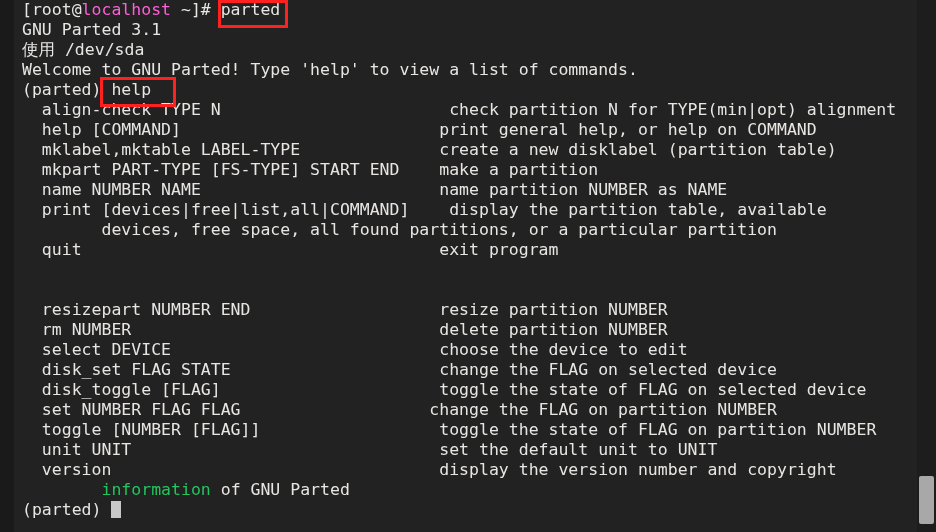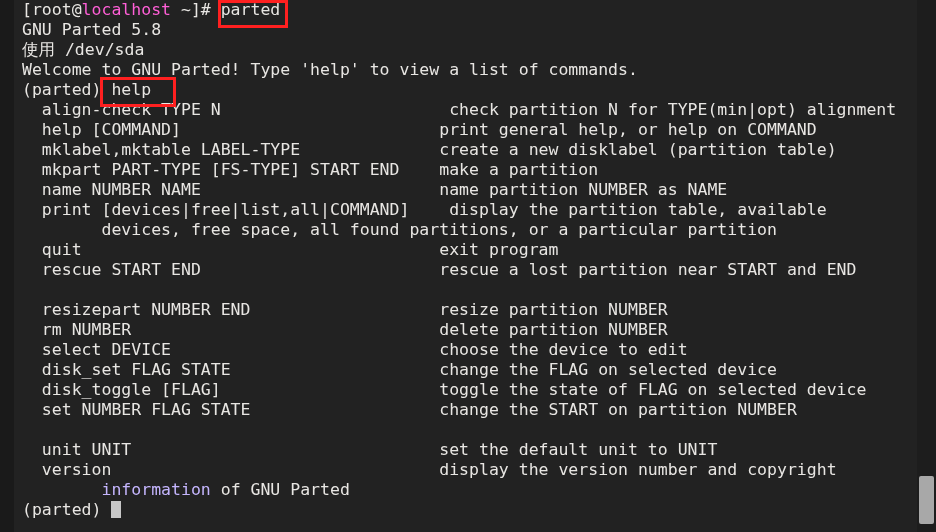--- a/index.html
+++ b/index.html
@@ -51,21 +51,21 @@
     left: 8px;
     height: 20px;
     line-height: 20px;
     font-size: 16.5px;
     color: #e8e6e3;
     white-space: pre;
     letter-spacing: 0px;
   }
   .fg-white   { color: #e8e6e3; }
   .fg-magenta { color: #ff5fd7; }
-  .fg-cyan    { color: #c4b5fd; }
+  .fg-cyan    { color: #22c55e; }
   .cursor {
     display: inline-block;
     width: 10px;
     height: 17px;
     background: #c7c7c7;
     vertical-align: -3px;
   }
   .hl-box {
     position: absolute;
     border: 3px solid #ff2020;
@@ -79,42 +79,42 @@
 <body>
 
 <div id="terminal-window">
 
   <div id="left-gutter"></div>
 
   <div id="screen">
 
     <div class="line" style="top:0px"><span class="fg-white">[root@</span><span class="fg-magenta">localhost</span><span class="fg-white"> ~]# parted</span></div>
 
-    <div class="line" style="top:20px">GNU Parted 5.8</div>
+    <div class="line" style="top:20px">GNU Parted 3.1</div>
     <div class="line" style="top:40px">使用 /dev/sda</div>
     <div class="line" style="top:60px">Welcome to GNU Parted! Type 'help' to view a list of commands.</div>
     <div class="line" style="top:80px">(parted) help</div>
 
     <div class="line" style="top:100px">  align-check TYPE N                       check partition N for TYPE(min|opt) alignment</div>
     <div class="line" style="top:120px">  help [COMMAND]                          print general help, or help on COMMAND</div>
     <div class="line" style="top:140px">  mklabel,mktable LABEL-TYPE              create a new disklabel (partition table)</div>
     <div class="line" style="top:160px">  mkpart PART-TYPE [FS-TYPE] START END    make a partition</div>
     <div class="line" style="top:180px">  name NUMBER NAME                        name partition NUMBER as NAME</div>
     <div class="line" style="top:200px">  print [devices|free|list,all|COMMAND]    display the partition table, available</div>
     <div class="line" style="top:220px">        devices, free space, all found partitions, or a particular partition</div>
     <div class="line" style="top:240px">  quit                                    exit program</div>
-    <div class="line" style="top:260px">  rescue START END                        rescue a lost partition near START and END</div>
     <div class="line" style="top:280px"></div>
 
     <div class="line" style="top:300px">  resizepart NUMBER END                   resize partition NUMBER</div>
     <div class="line" style="top:320px">  rm NUMBER                               delete partition NUMBER</div>
     <div class="line" style="top:360px">  disk_set FLAG STATE                     change the FLAG on selected device</div>
     <div class="line" style="top:340px">  select DEVICE                           choose the device to edit</div>
     <div class="line" style="top:380px">  disk_toggle [FLAG]                      toggle the state of FLAG on selected device</div>
-    <div class="line" style="top:400px">  set NUMBER FLAG STATE                   change the START on partition NUMBER</div>
+    <div class="line" style="top:400px">  set NUMBER FLAG FLAG                   change the FLAG on partition NUMBER</div>
+    <div class="line" style="top:420px">  toggle [NUMBER [FLAG]]                  toggle the state of FLAG on partition NUMBER</div>
     <div class="line" style="top:440px">  unit UNIT                               set the default unit to UNIT</div>
     <div class="line" style="top:460px">  version                                 display the version number and copyright</div>
 
     <div class="line" style="top:480px"><span>        </span><span class="fg-cyan">information</span><span> of GNU Parted</span></div>
 
     <div class="line" style="top:500px"><span>(parted) </span><span class="cursor"></span></div>
 
   </div>
 
   <div class="hl-box" id="hl-parted"></div>

